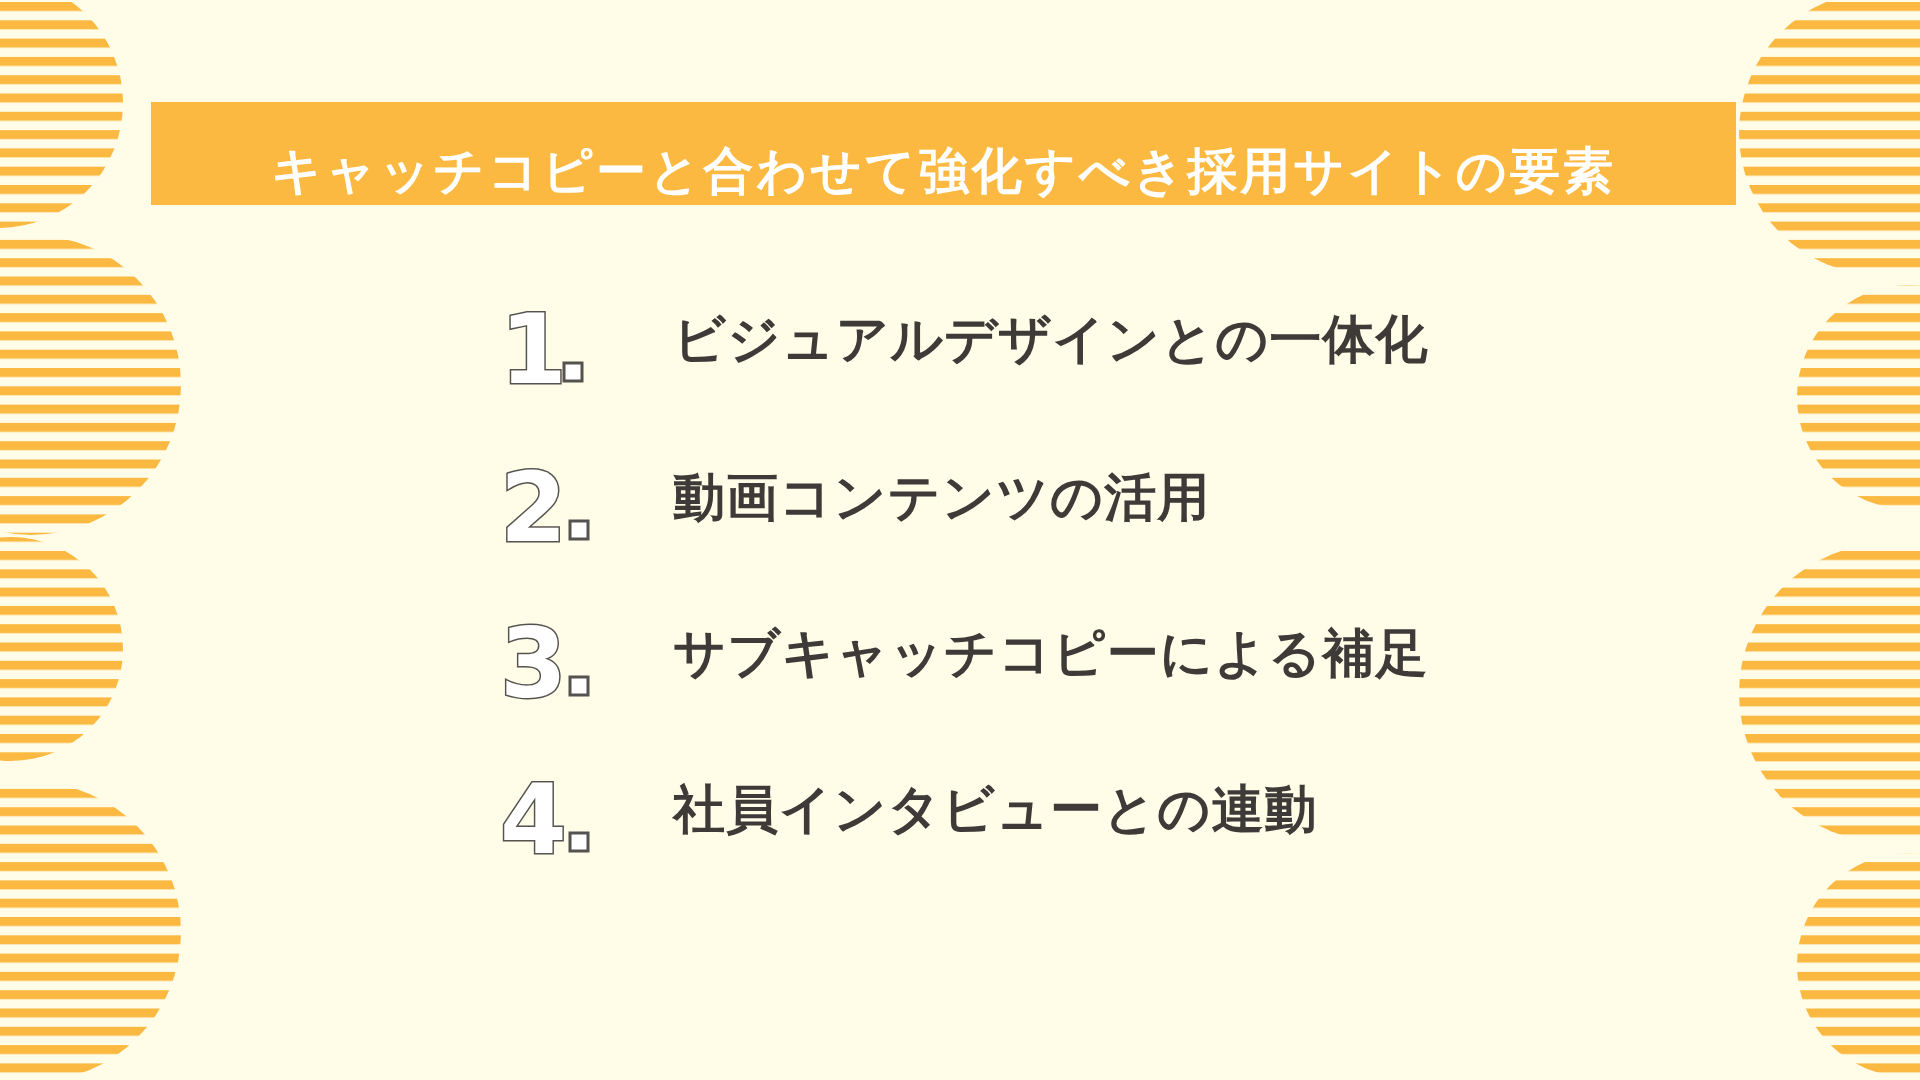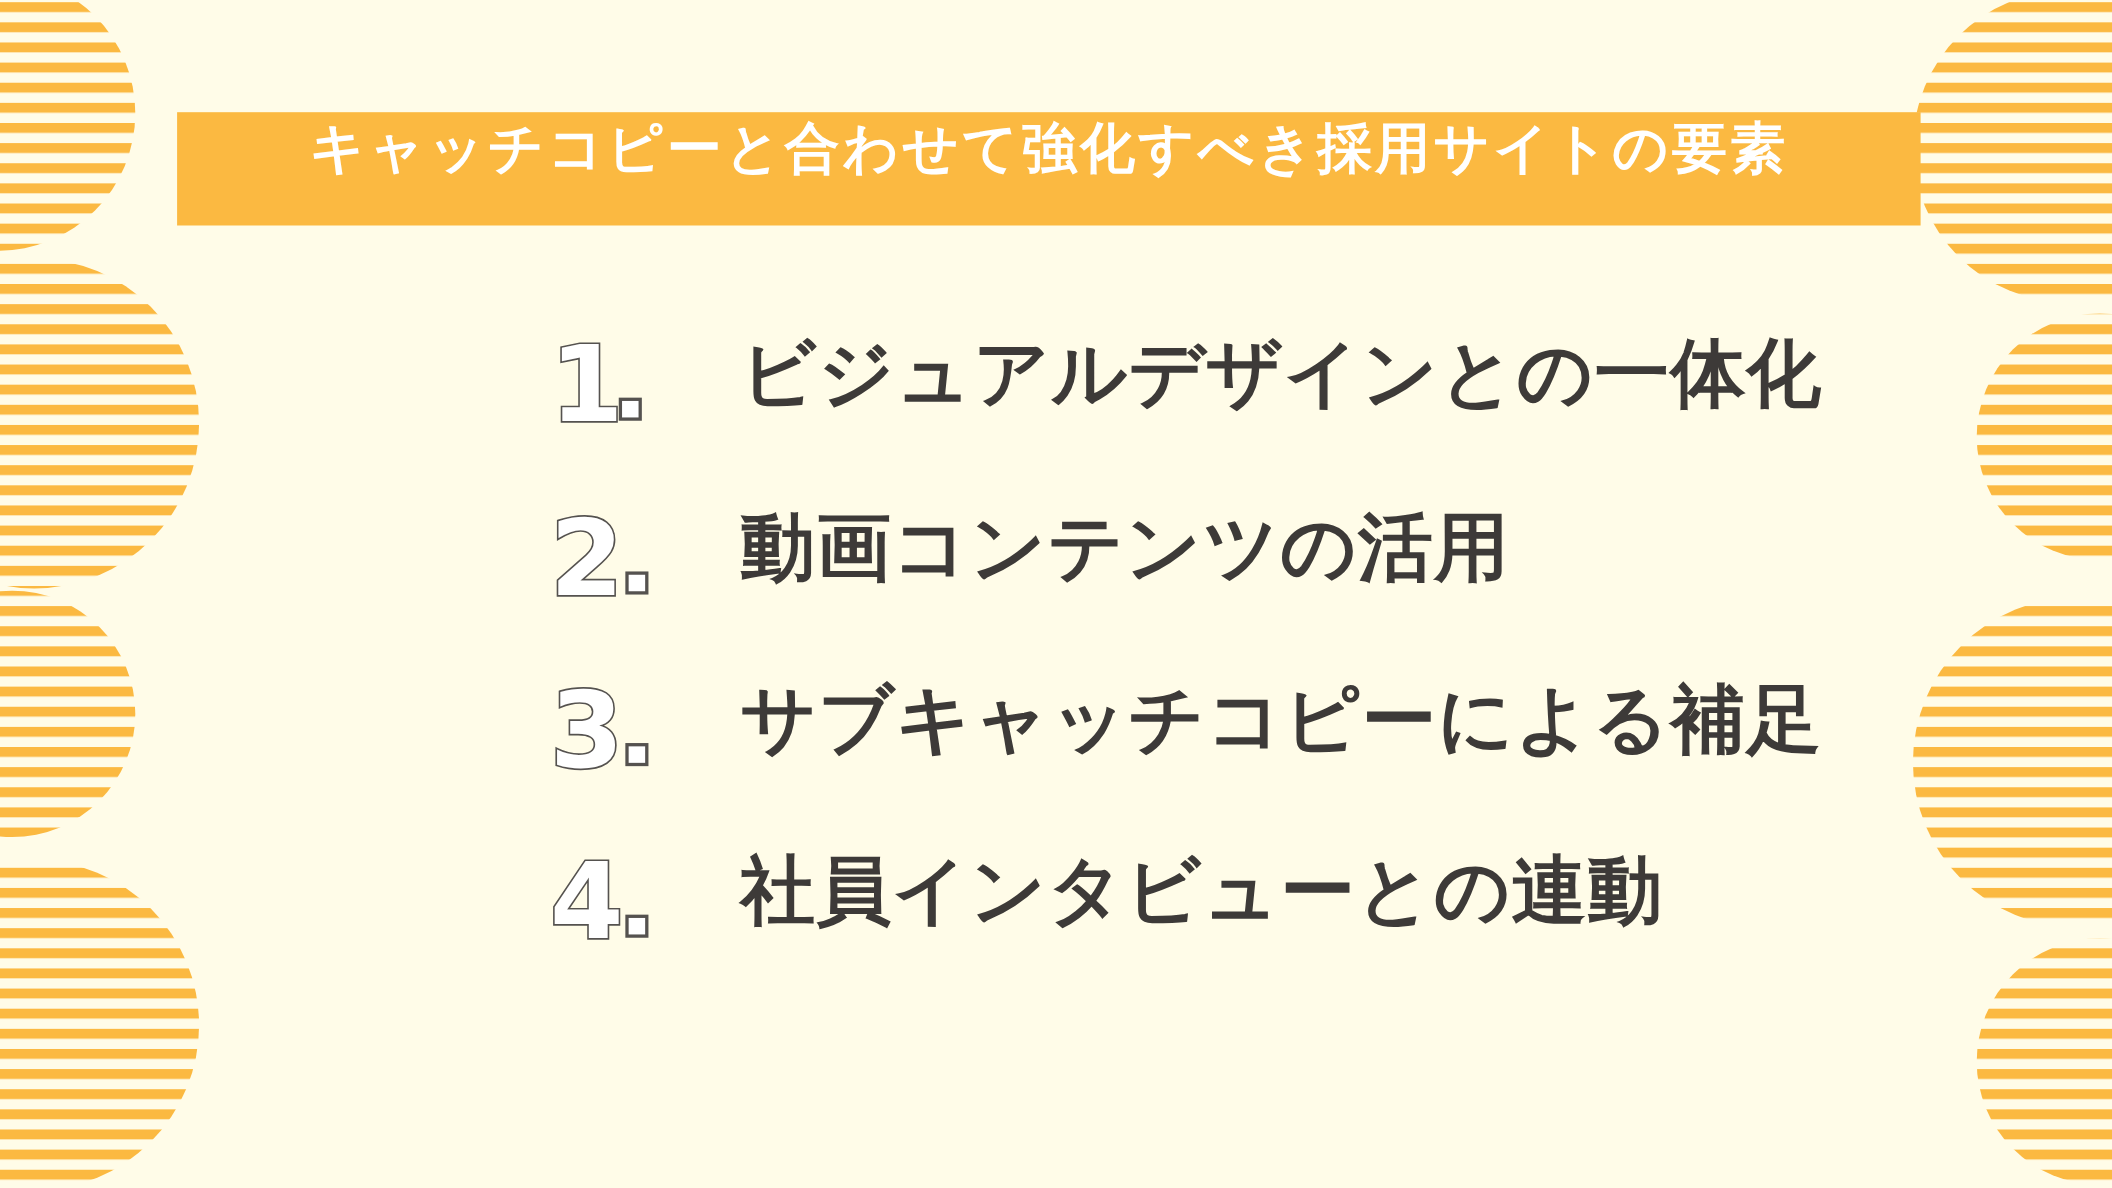--- a/index.html
+++ b/index.html
@@ -3,39 +3,39 @@
 <meta charset="utf-8">
 <style>
   html, body { margin: 0; padding: 0; }
   body {
     width: 1920px; height: 1080px; overflow: hidden; position: relative;
     background: #FFFCE8;
     font-family: "DejaVu Sans", "Liberation Sans", sans-serif;
   }
   .deco { position: absolute; left: 0; top: 0; width: 1920px; height: 1080px; pointer-events: none; }
   .banner {
-    position: absolute; left: 161px; top: 102px; width: 1585px; height: 103px;
-    background: #FBB941; display: flex; align-items: flex-start; justify-content: center;
+    position: absolute; left: 151px; top: 102px; width: 1585px; height: 103px;
+    background: #FBB941; display: flex; align-items: flex-end; justify-content: center;
   }
   .banner-title {
     color: #FFFFFF; font-weight: bold; font-size: 50px; letter-spacing: 3px; white-space: nowrap;
   }
   .list { position: absolute; left: 498px; top: 285px; }
   .item { position: absolute; left: 0; height: 110px; display: flex; align-items: center; }
   .num {
     width: 120px; height: 110px; position: relative;
   }
   .num svg { position: absolute; left: 0; top: 0; }
   .num-digit {
     font-family: "DejaVu Sans", sans-serif; font-weight: bold; font-size: 96px;
     fill: #FFFFFF; stroke: #55524F; stroke-width: 3px; paint-order: stroke;
   }
   .label {
     position: absolute; left: 175px; white-space: nowrap;
-    font-weight: bold; font-size: 68px; color: #3D3A38; letter-spacing: 1px;
+    font-weight: bold; font-size: 52px; color: #3D3A38; letter-spacing: 1px;
   }
 </style>
 </head>
 <body>
 
 <svg class="deco" width="1920" height="1080" viewBox="0 0 1920 1080">
   <defs>
     <pattern id="stripes" patternUnits="userSpaceOnUse" x="0" y="2" width="20" height="18.3">
       <rect x="0" y="0" width="20" height="9" fill="#FBB941"></rect>
     </pattern>

